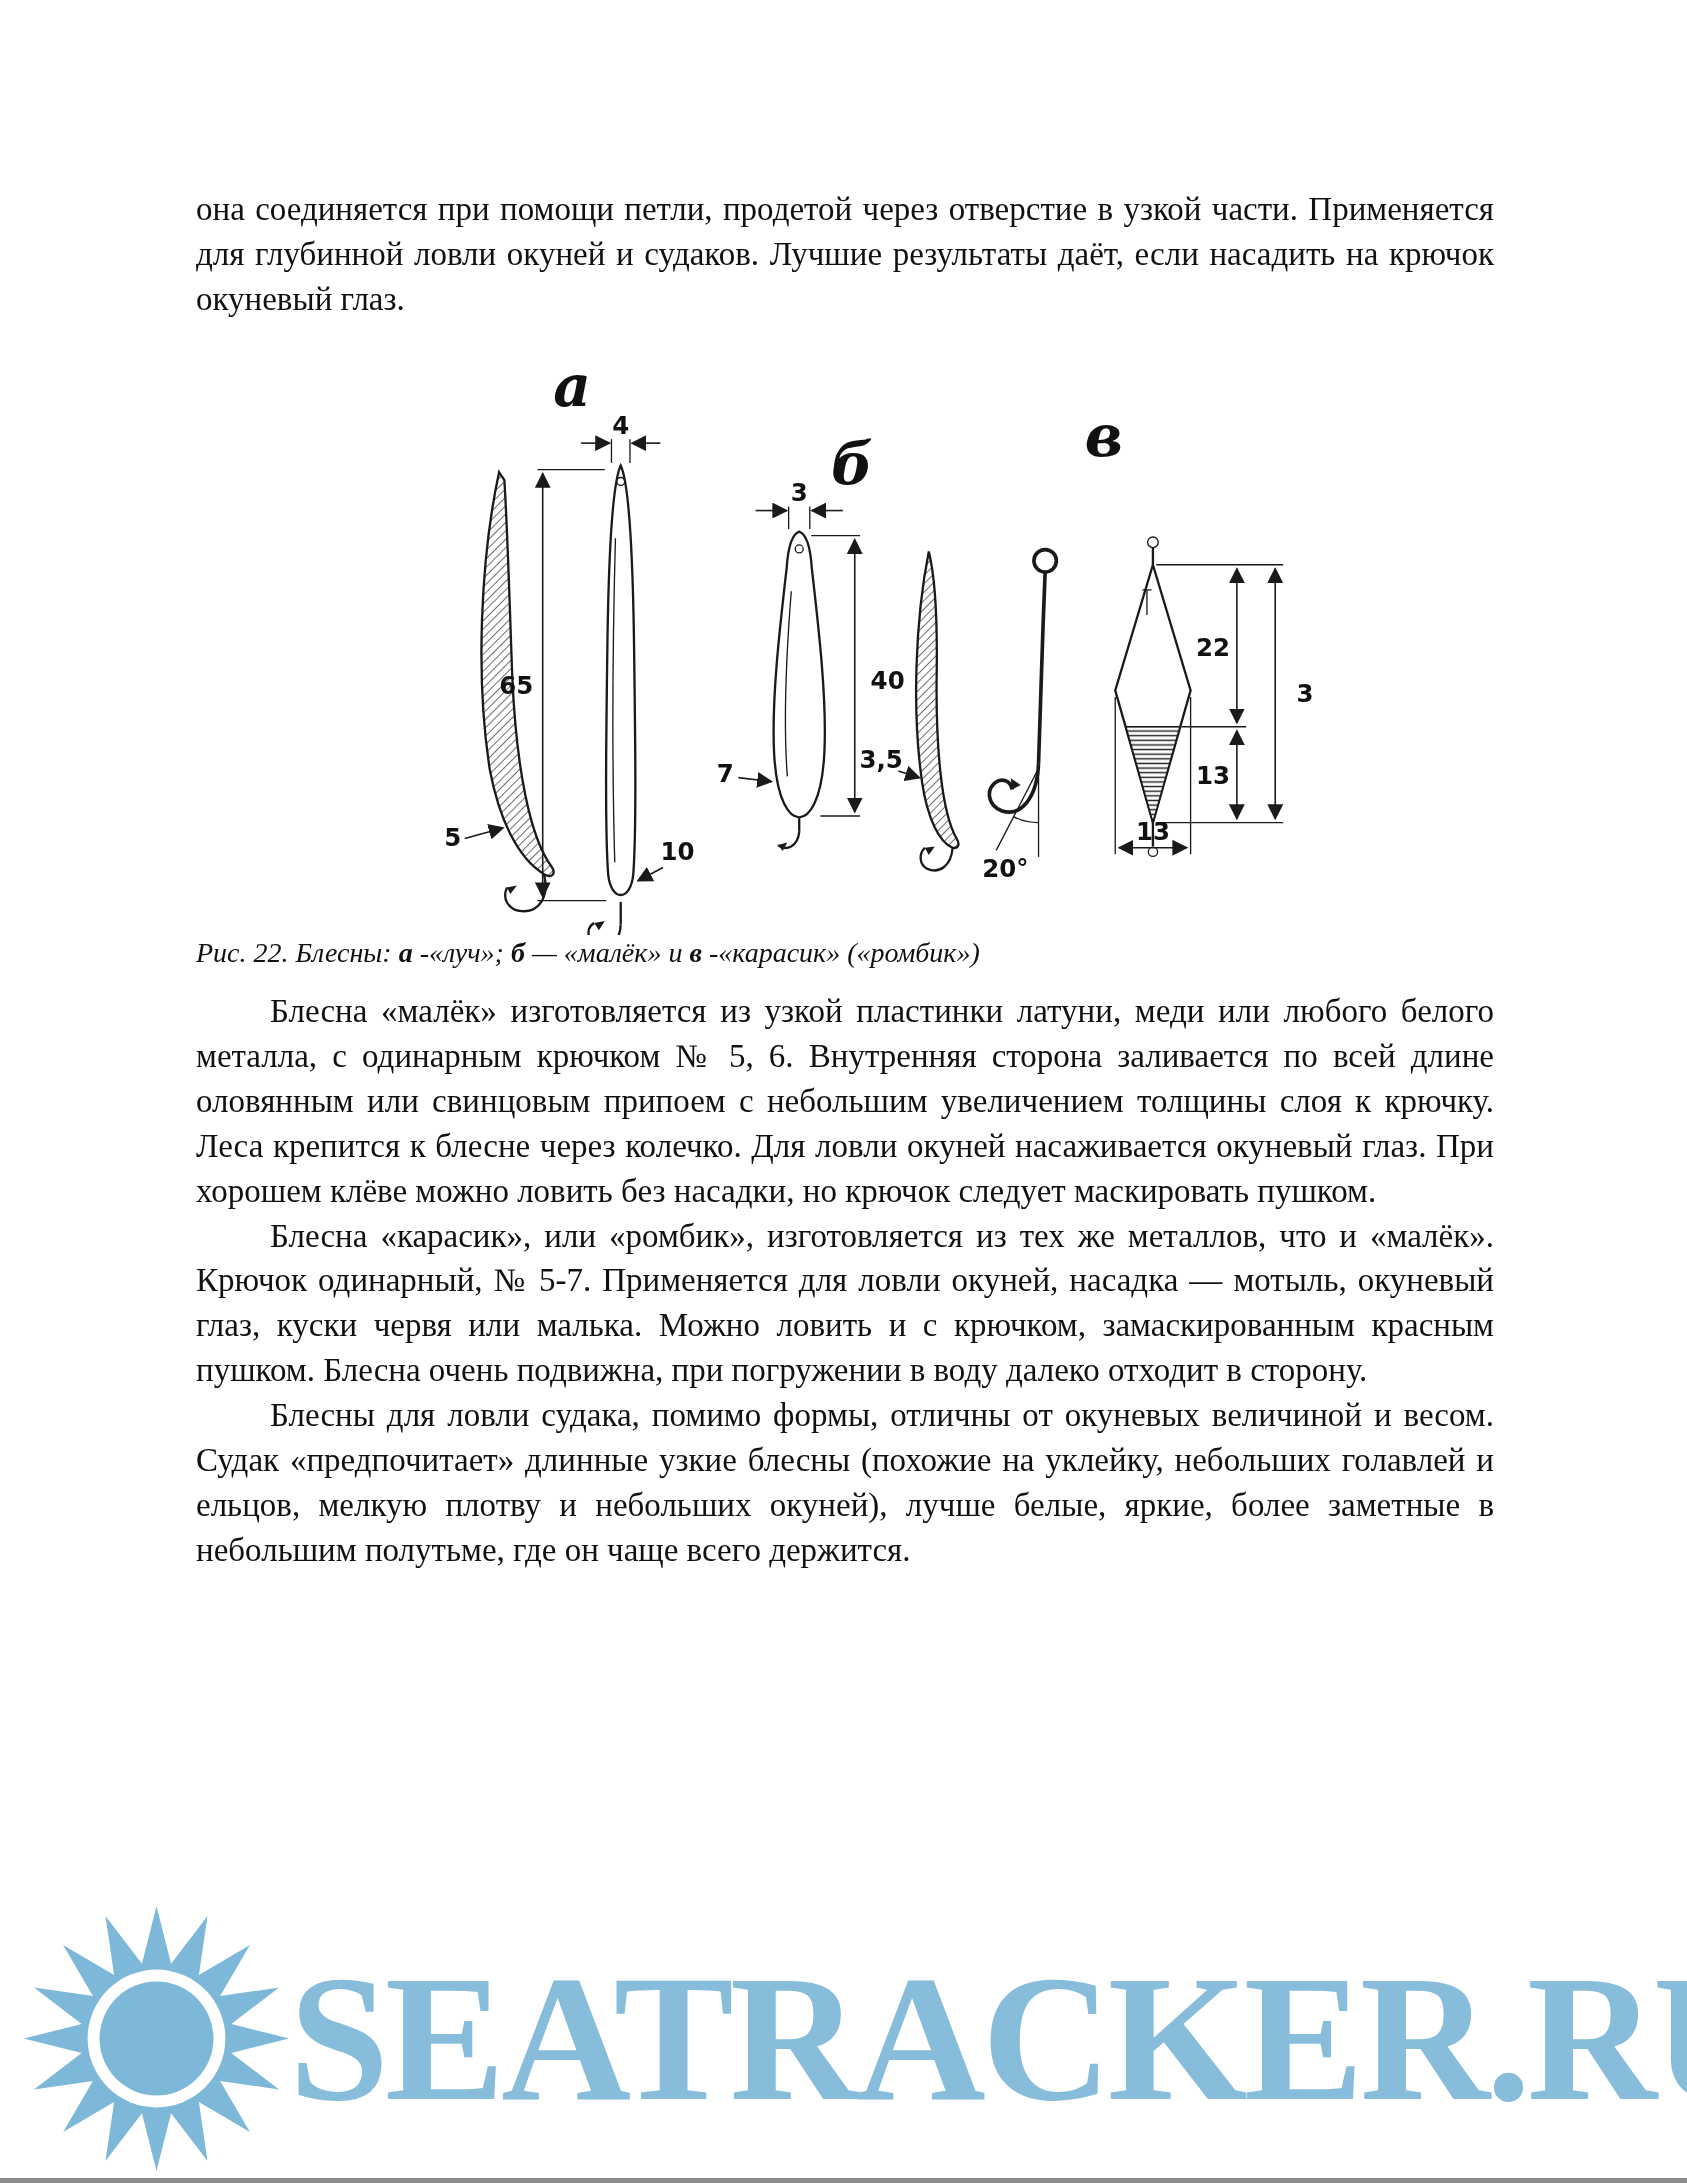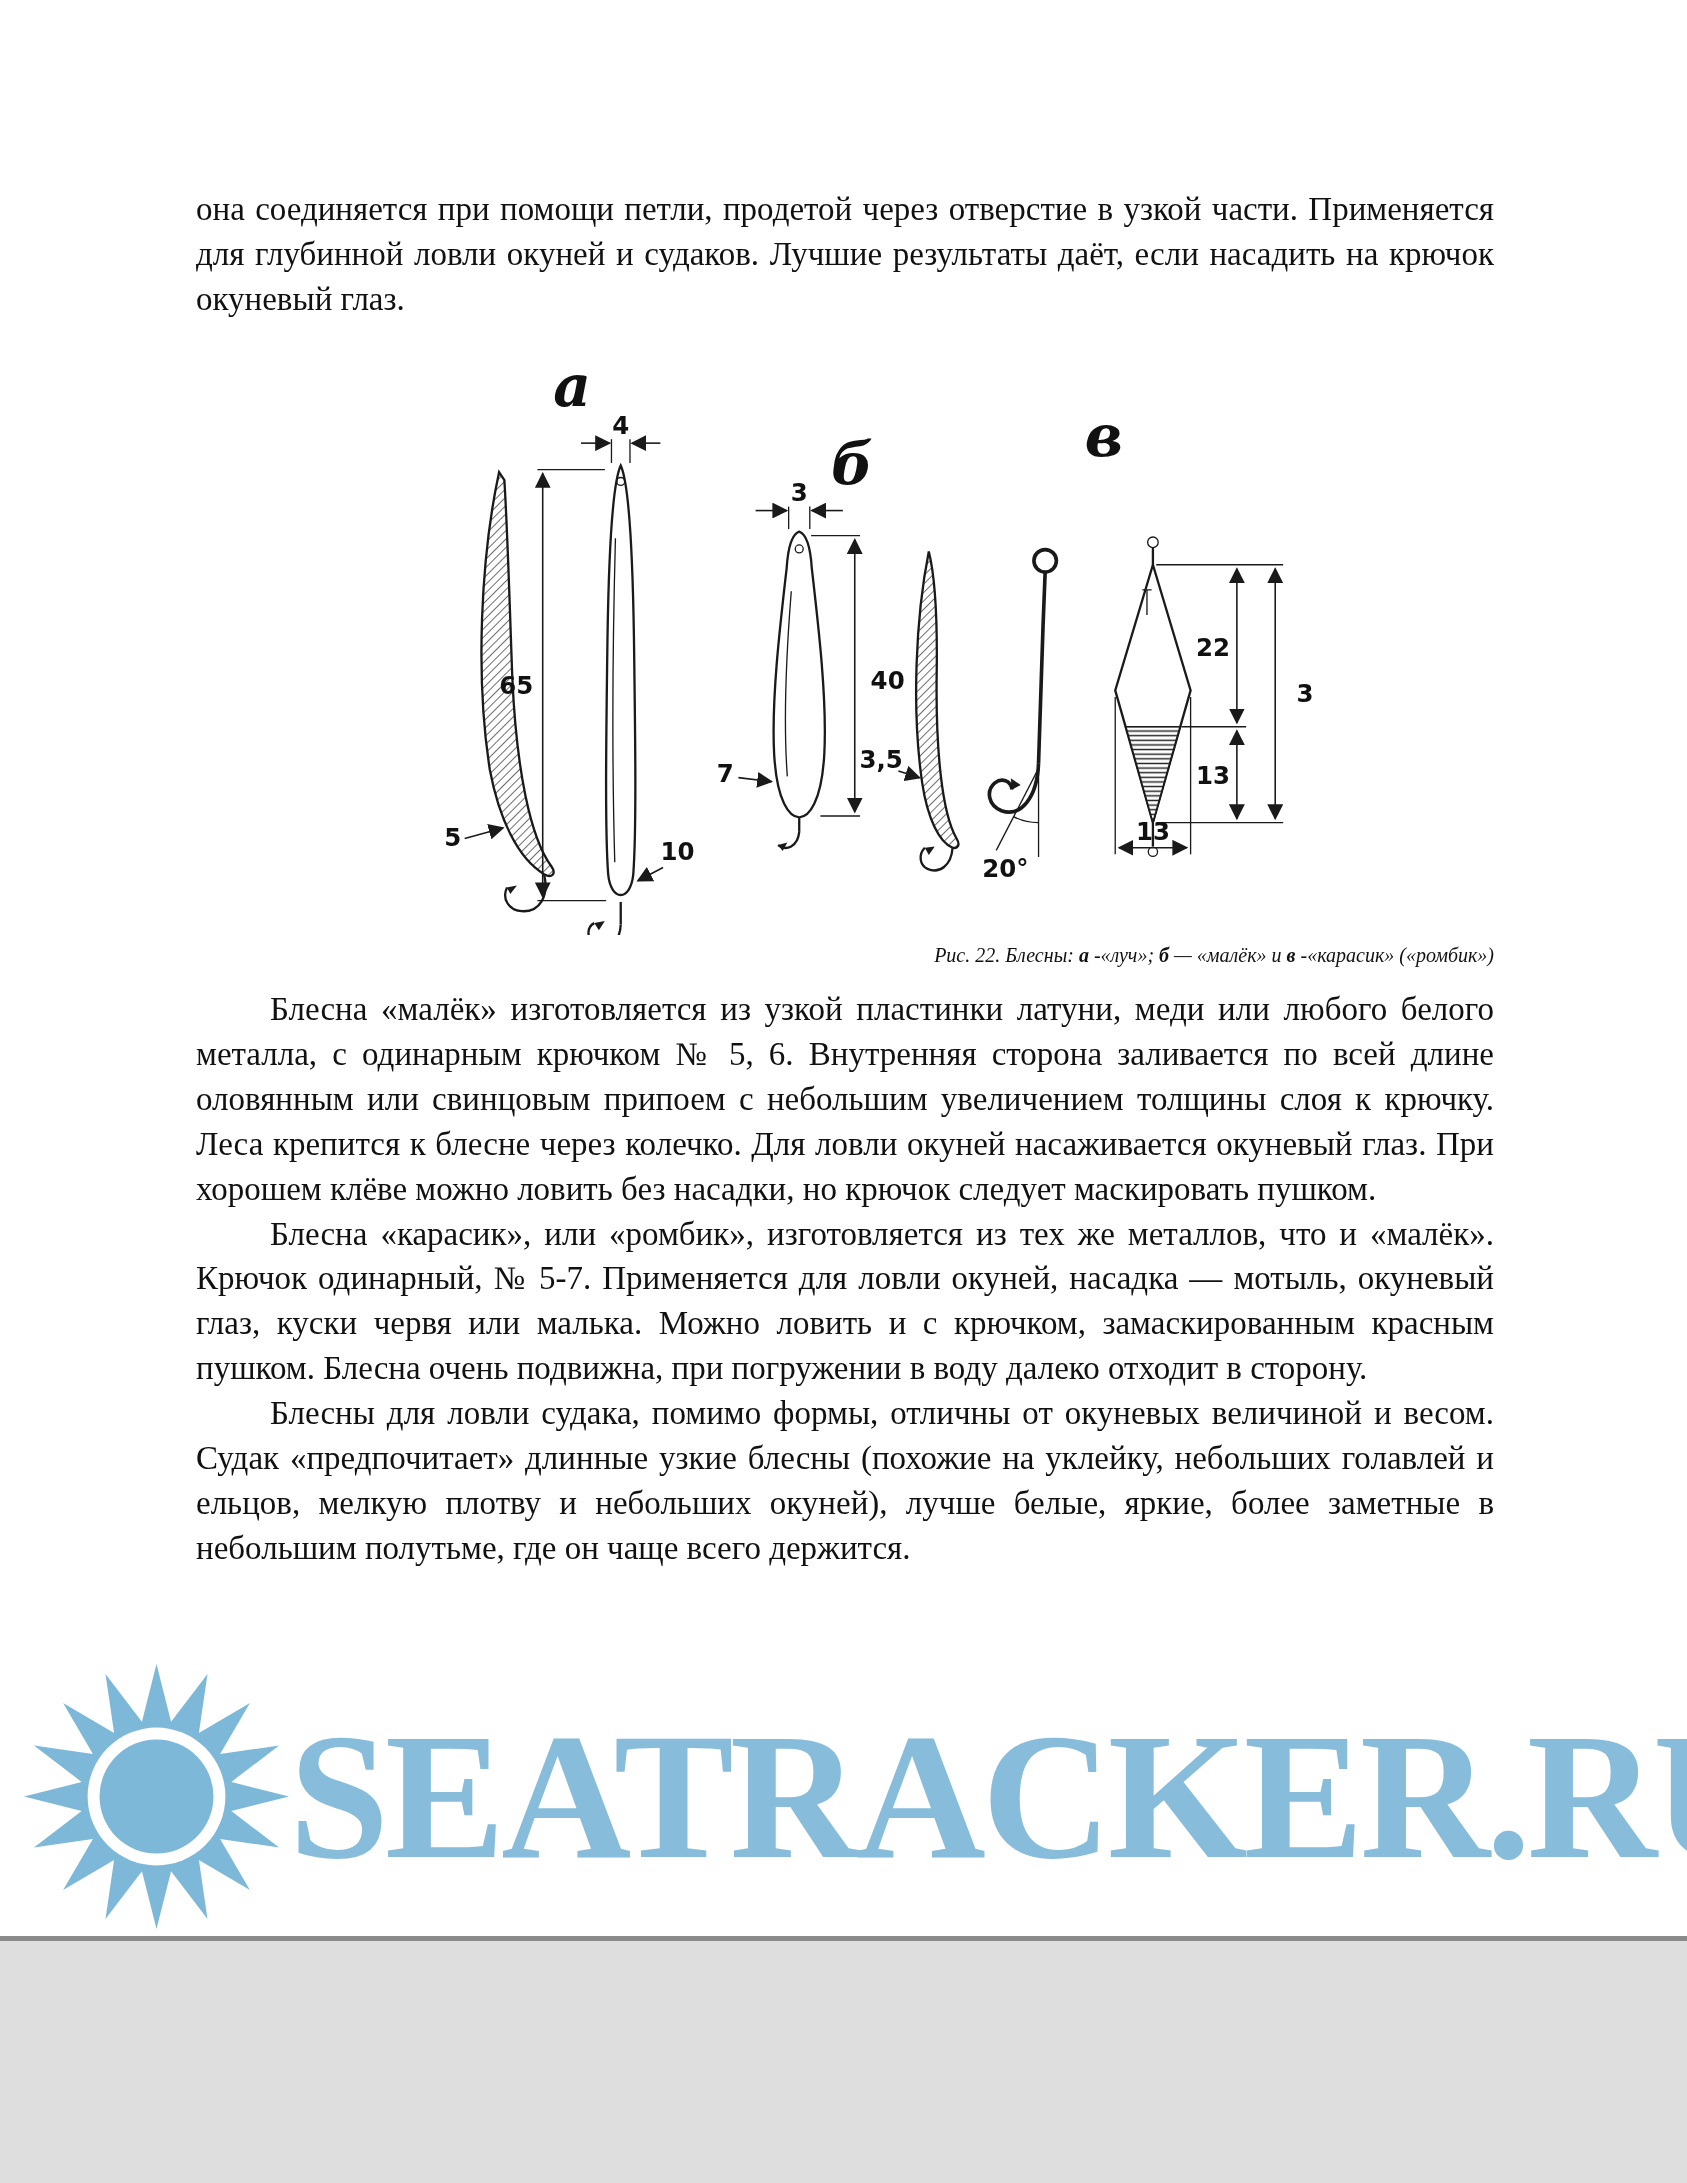--- a/index.html
+++ b/index.html
@@ -1,35 +1,35 @@
 <!DOCTYPE html>
 <html style="font-size:10.6px"><head>
 <meta charset="utf-8">
 <style>
   html,body{margin:0;padding:0;background:#dedede;}
   .page{
     position:relative;
-    width:1687px;height:1941px;
+    width:1687px;height:2183px;
     background:#ffffff;
     overflow:hidden;
     font-family:"Liberation Serif",serif;
     color:#111;
   }
   .content{padding:187px 193px 0 196px;}
   .para{
     font-size:33px;line-height:1.36;
     text-align:justify;margin:0;
     text-indent:74px;
   }
   .intro{text-indent:0;}
   .figure{margin:18.5px auto 0;width:939px;}
   .fig-svg{display:block;width:939px;height:595px;}
   .caption{
-    text-align:right;font-style:italic;
-    font-size:20px;margin:9px 0 20px;
+    text-align:left;font-style:italic;
+    font-size:28px;margin:2px 0 20px;
   }
   .caption b{font-weight:bold;}
   
   .lure{fill:url(#hatch);stroke:#1a1a1a;stroke-width:3.5;}
   .lure-plain{fill:#ffffff;stroke:#1a1a1a;stroke-width:3.5;}
   .ln{stroke:#1a1a1a;stroke-width:3.5;fill:none;}
   .bold-ln{stroke:#1a1a1a;stroke-width:5.5;fill:none;}
   .thin{stroke:#1a1a1a;stroke-width:2;fill:none;}
   .dim{stroke:#1a1a1a;stroke-width:2.4;fill:none;}
   .dimtext{

